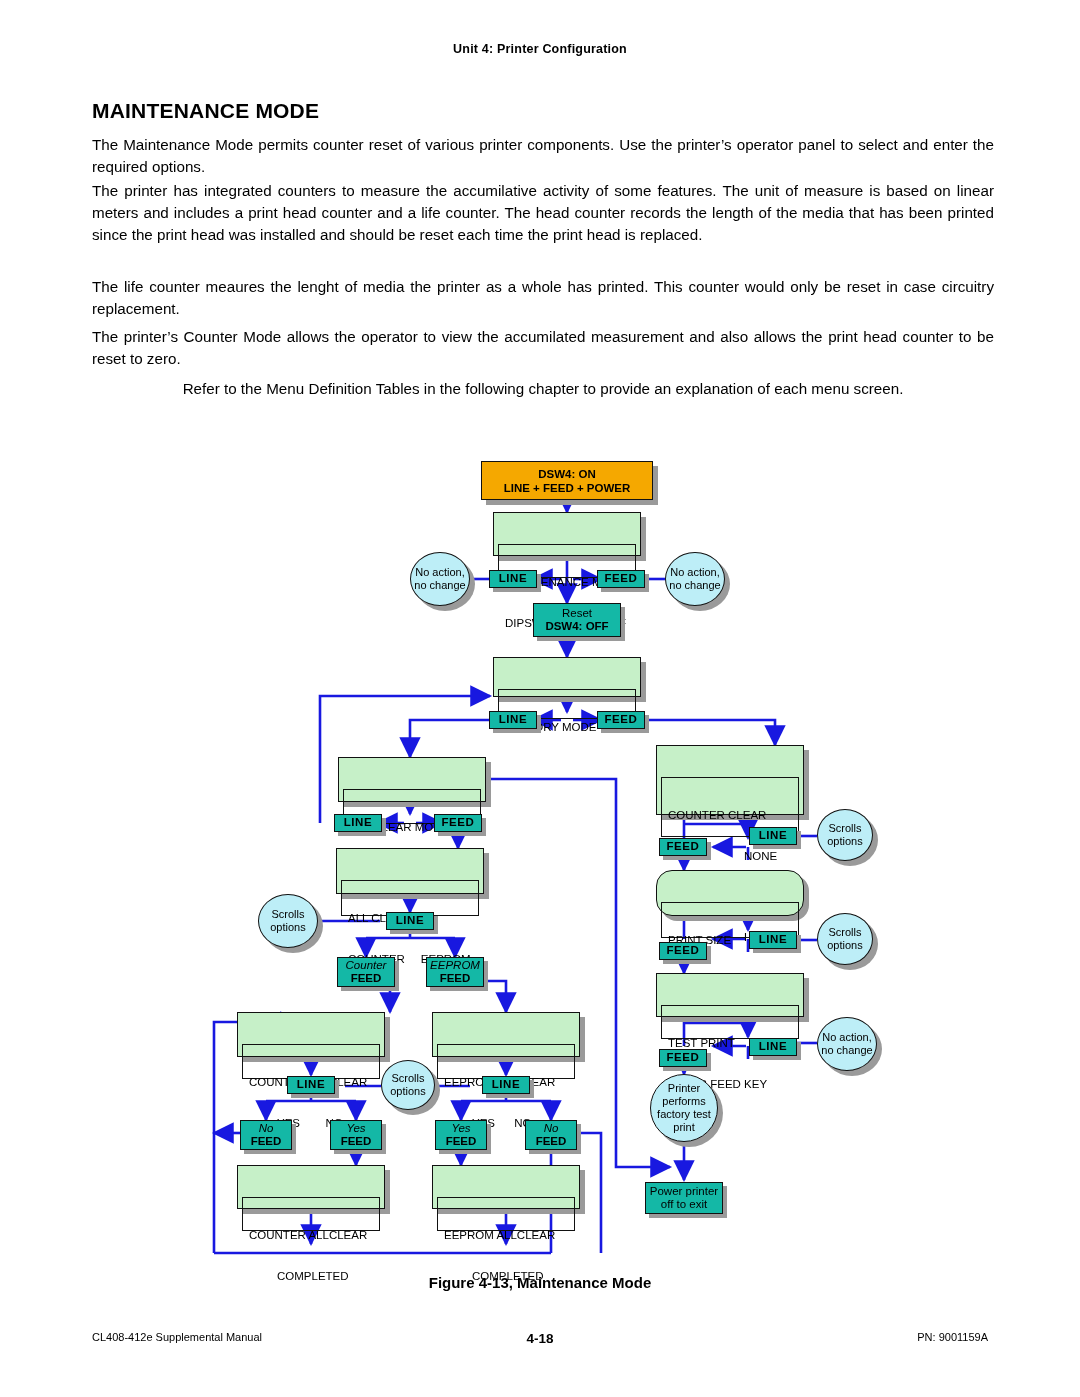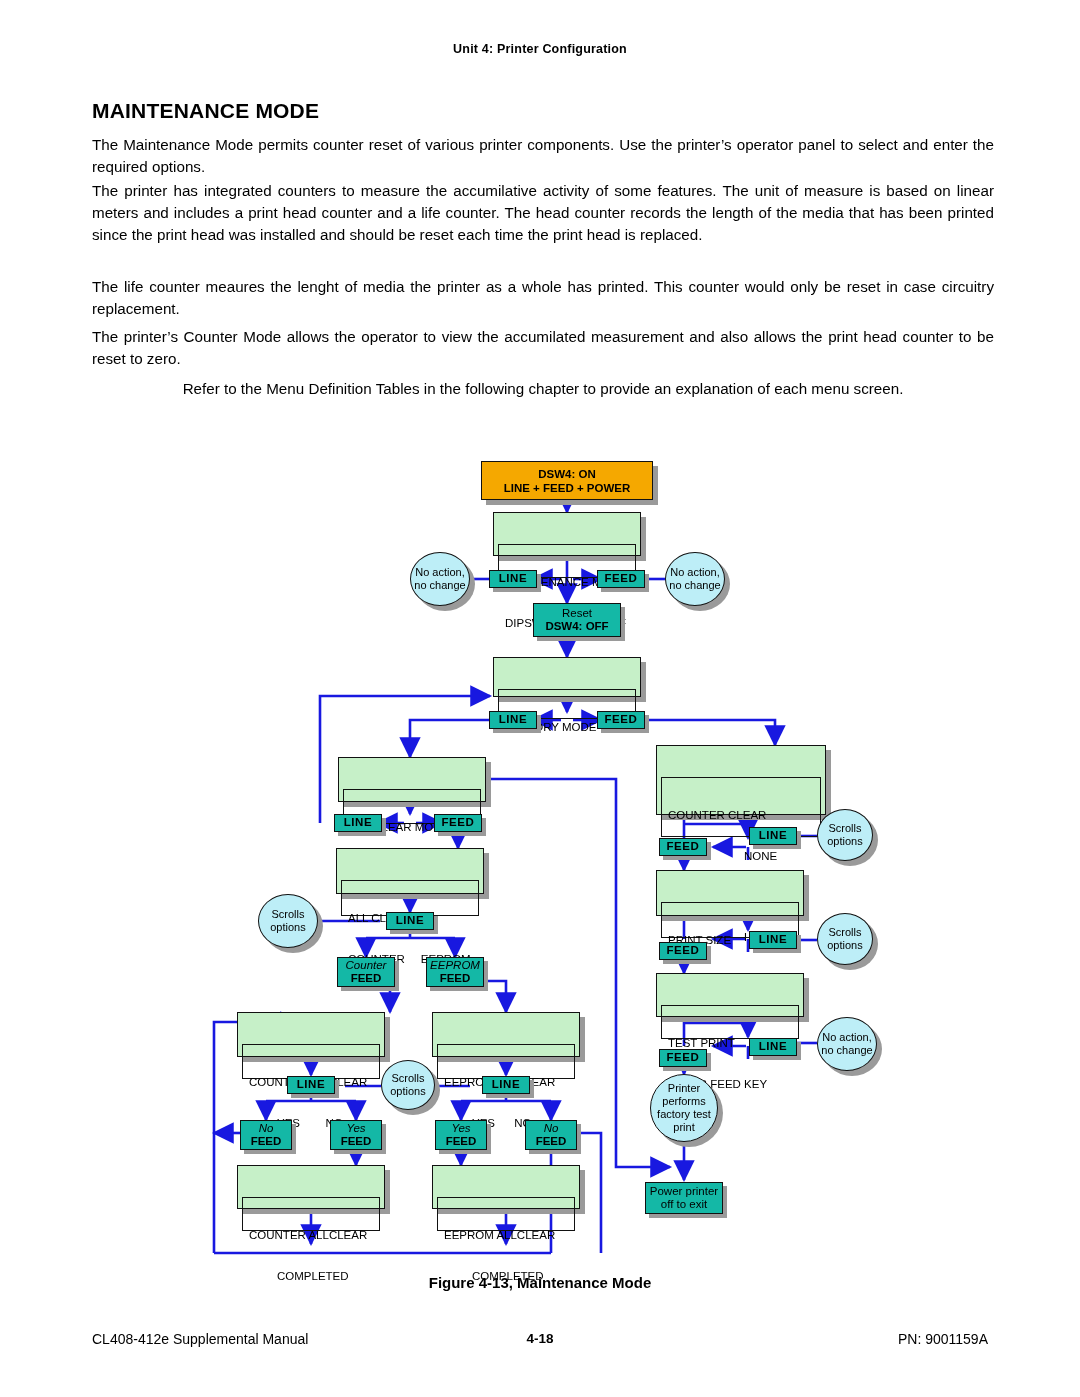--- a/index.html
+++ b/index.html
@@ -35,21 +35,21 @@
   .para.p1 { top:119px; }
   .para.p2 { top:165px; }
   .para.p3 { top:261px; }
   .para.p4 { top:311px; }
   .para.p5 { top:363px; text-align:center; }
 
   .figcap {
     position:absolute; top:1274px; left:0; width:1080px;
     text-align:center; font-size:15px; font-weight:bold;
   }
-  .foot { position:absolute; top:1331px; font-size:14px; }
+  .foot { position:absolute; top:1331px; font-size:11px; }
   .foot-l { left:92px; }
   .foot-c { left:0; width:1080px; text-align:center; font-weight:bold; font-size:13.5px; }
   .foot-r { right:92px; }
 
   
   #diagram {
     position:absolute; left:0; top:12px; width:1080px; height:1397px;
     pointer-events:none;
     padding-left:28px;
   }
@@ -370,37 +370,37 @@
         <span class="l ind2">COMPLETED</span>
       </span>
     </div>
     <div class="node lcd" style="left:432px; top:1153px; width:148px; height:44px;">
       <span class="inner">
         <span class="l">EEPROM ALLCLEAR</span>
         <span class="l ind2">COMPLETED</span>
       </span>
     </div>
 
-    <div class="node lcd" style="left:656px; top:733px; width:170px; height:70px;">
+    <div class="node lcd" style="left:656px; top:733px; width:148px; height:70px;">
       <span class="inner">
         <span class="l">COUNTER CLEAR</span>
         <span class="l ind">NONE</span>
         <span class="l ind">ALL</span>
         <span class="l ind">HEAD</span>
       </span>
     </div>
 
     <div class="node key" style="left:749px; top:815px; width:48px; height:18px;">LINE</div>
     <div class="node key" style="left:659px; top:826px; width:48px; height:18px;">FEED</div>
     <div class="node circ" style="left:817px; top:797px; width:56px; height:52px;">
       <span>Scrolls</span>
       <span>options</span>
     </div>
 
-    <div class="node lcd" style="left:656px; top:858px; width:148px; height:46px;">
+    <div class="node lcd" style="left:656px; top:858px; width:148px; height:46px;border-radius:16px;">
       <span class="inner">
         <span class="l">PRINT SIZE</span>
         <span class="l ind2">SMALL      LARGE</span>
       </span>
     </div>
 
     <div class="node key" style="left:749px; top:919px; width:48px; height:18px;">LINE</div>
     <div class="node key" style="left:659px; top:930px; width:48px; height:18px;">FEED</div>
     <div class="node circ" style="left:817px; top:901px; width:56px; height:52px;">
       <span>Scrolls</span>

